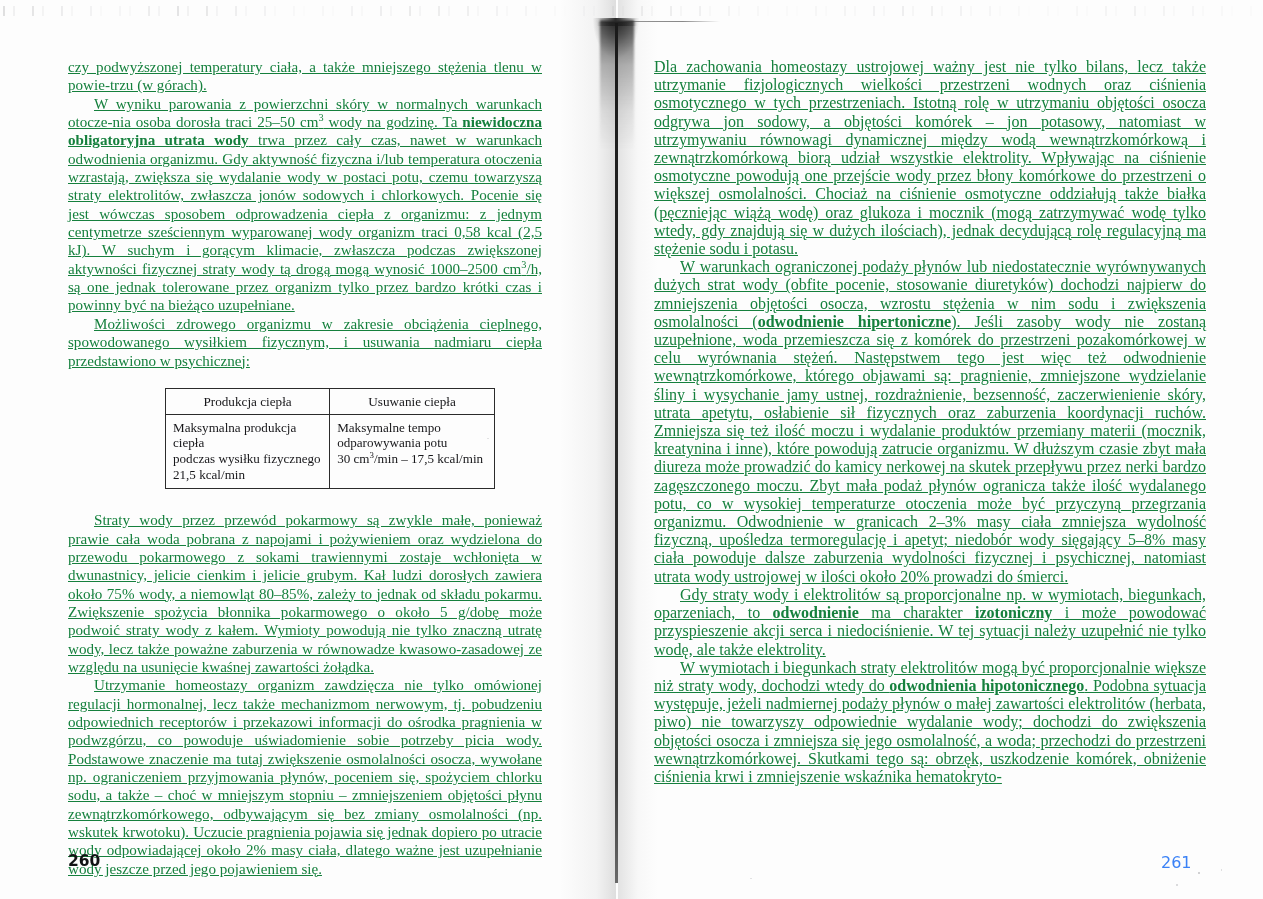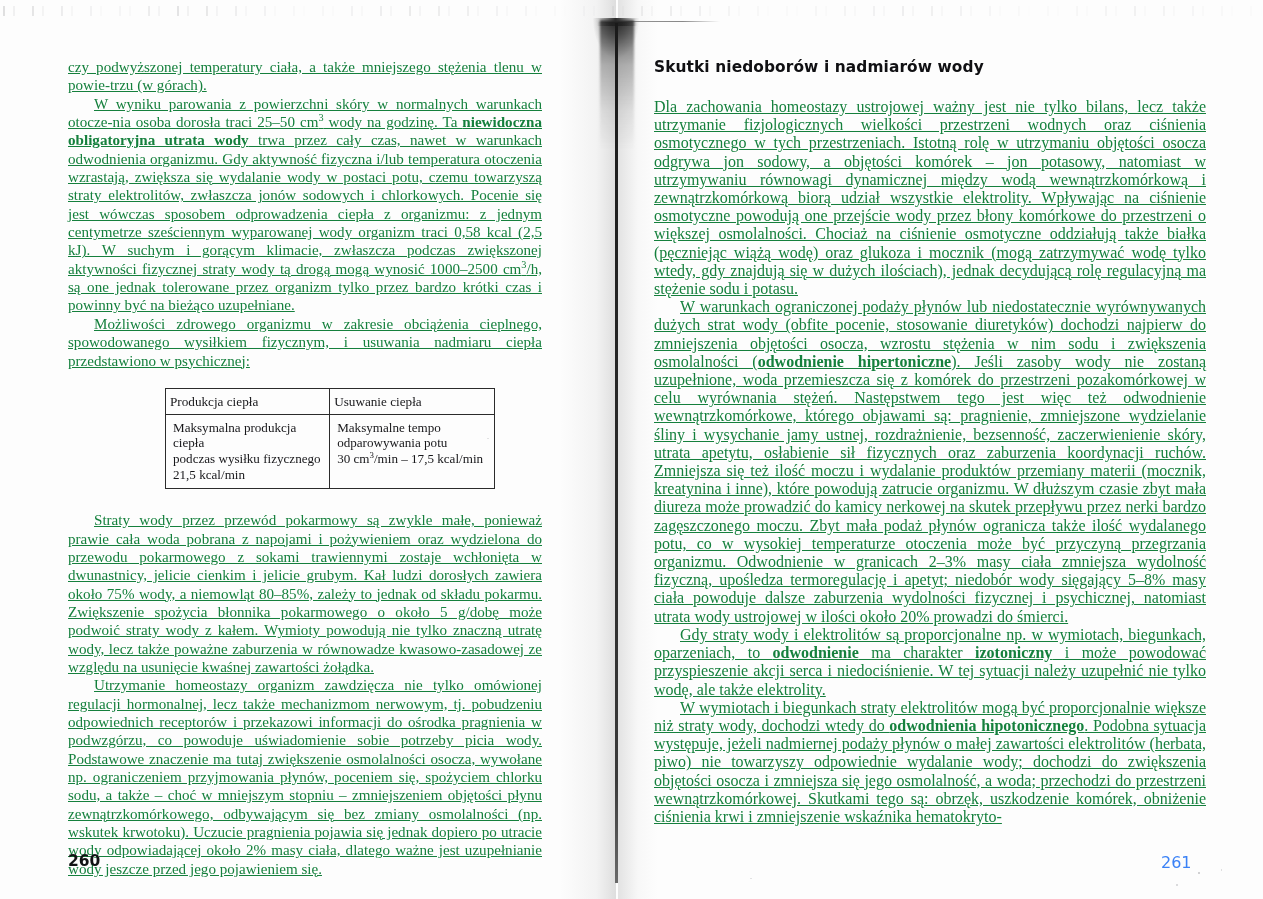--- a/index.html
+++ b/index.html
@@ -149,21 +149,21 @@
   .heat-table th,
   .heat-table td {
     border: 1px solid #2b2b2b;
     color: #17171a;
     vertical-align: top;
   }
   .heat-table th {
     font-weight: normal;
     font-size: 13.2px;
     line-height: 15px;
-    text-align: left;
+    text-align: center;
     padding: 5px 4px 5px 4px;
   }
   .heat-table td {
     font-size: 13.1px;
     line-height: 15.6px;
     text-align: left;
     padding: 5px 5px 6px 7px;
   }
   .heat-table td.c1 { width: 166px; }
   .heat-table td.c2 { width: 164px; }
@@ -226,21 +226,20 @@
     <div class="gap-after-table"></div>
 
     <p class="body">Straty wody przez przewód pokarmowy są zwykle małe, ponieważ prawie cała woda pobrana z napojami i pożywieniem oraz wydzielona do przewodu pokarmowego z sokami trawiennymi zostaje wchłonięta w dwunastnicy, jelicie cienkim i jelicie grubym. Kał ludzi dorosłych zawiera około 75% wody, a niemowląt 80–85%, zależy to jednak od składu pokarmu. Zwiększenie spożycia błonnika pokarmowego o około 5 g/dobę może podwoić straty wody z kałem. Wymioty powodują nie tylko znaczną utratę wody, lecz także poważne zaburzenia w równowadze kwasowo-zasadowej ze względu na usunięcie kwaśnej zawartości żołądka.</p>
     <p class="body">Utrzymanie homeostazy organizm zawdzięcza nie tylko omówionej regulacji hormonalnej, lecz także mechanizmom nerwowym, tj. pobudzeniu odpowiednich receptorów i przekazowi informacji do ośrodka pragnienia w podwzgórzu, co powoduje uświadomienie sobie potrzeby picia wody. Podstawowe znaczenie ma tutaj zwiększenie osmolalności osocza, wywołane np. ograniczeniem przyjmowania płynów, poceniem się, spożyciem chlorku sodu, a także – choć w mniejszym stopniu – zmniejszeniem objętości płynu zewnątrzkomórkowego, odbywającym się bez zmiany osmolalności (np. wskutek krwotoku). Uczucie pragnienia pojawia się jednak dopiero po utracie wody odpowiadającej około 2% masy ciała, dlatego ważne jest uzupełnianie wody jeszcze przed jego pojawieniem się.</p>
   </div>
 
   <div class="folio folio-left">260</div>
 
   <div class="col col-right">
 
-    <h2 class="section-title">Skutki niedoborów i nadmiarów wody</h2>
 
     <p class="body noindent">Dla zachowania homeostazy ustrojowej ważny jest nie tylko bilans, lecz także utrzymanie fizjologicznych wielkości przestrzeni wodnych oraz ciśnienia osmotycznego w tych przestrzeniach. Istotną rolę w utrzymaniu objętości osocza odgrywa jon sodowy, a objętości komórek – jon potasowy, natomiast w utrzymywaniu równowagi dynamicznej między wodą wewnątrzkomórkową i zewnątrzkomórkową biorą udział wszystkie elektrolity. Wpływając na ciśnienie osmotyczne powodują one przejście wody przez błony komórkowe do przestrzeni o większej osmolalności. Chociaż na ciśnienie osmotyczne oddziałują także białka (pęczniejąc wiążą wodę) oraz glukoza i mocznik (mogą zatrzymywać wodę tylko wtedy, gdy znajdują się w dużych ilościach), jednak decydującą rolę regulacyjną ma stężenie sodu i potasu.</p>
     <p class="body">W warunkach ograniczonej podaży płynów lub niedostatecznie wyrównywanych dużych strat wody (obfite pocenie, stosowanie diuretyków) dochodzi najpierw do zmniejszenia objętości osocza, wzrostu stężenia w nim sodu i zwiększenia osmolalności (<b>odwodnienie hipertoniczne</b>). Jeśli zasoby wody nie zostaną uzupełnione, woda przemieszcza się z komórek do przestrzeni pozakomórkowej w celu wyrównania stężeń. Następstwem tego jest więc też odwodnienie wewnątrzkomórkowe, którego objawami są: pragnienie, zmniejszone wydzielanie śliny i wysychanie jamy ustnej, rozdrażnienie, bezsenność, zaczerwienienie skóry, utrata apetytu, osłabienie sił fizycznych oraz zaburzenia koordynacji ruchów. Zmniejsza się też ilość moczu i wydalanie produktów przemiany materii (mocznik, kreatynina i inne), które powodują zatrucie organizmu. W dłuższym czasie zbyt mała diureza może prowadzić do kamicy nerkowej na skutek przepływu przez nerki bardzo zagęszczonego moczu. Zbyt mała podaż płynów ogranicza także ilość wydalanego potu, co w wysokiej temperaturze otoczenia może być przyczyną przegrzania organizmu. Odwodnienie w granicach 2–3% masy ciała zmniejsza wydolność fizyczną, upośledza termoregulację i apetyt; niedobór wody sięgający 5–8% masy ciała powoduje dalsze zaburzenia wydolności fizycznej i psychicznej, natomiast utrata wody ustrojowej w ilości około 20% prowadzi do śmierci.</p>
     <p class="body">Gdy straty wody i elektrolitów są proporcjonalne np. w wymiotach, biegunkach, oparzeniach, to <b>odwodnienie</b> ma charakter <b>izotoniczny</b> i może powodować przyspieszenie akcji serca i niedociśnienie. W tej sytuacji należy uzupełnić nie tylko wodę, ale także elektrolity.</p>
     <p class="body">W wymiotach i biegunkach straty elektrolitów mogą być proporcjonalnie większe niż straty wody, dochodzi wtedy do <b>odwodnienia hipotonicznego</b>. Podobna sytuacja występuje, jeżeli nadmiernej podaży płynów o małej zawartości elektrolitów (herbata, piwo) nie towarzyszy odpowiednie wydalanie wody; dochodzi do zwiększenia objętości osocza i zmniejsza się jego osmolalność, a woda; przechodzi do przestrzeni wewnątrzkomórkowej. Skutkami tego są: obrzęk, uszkodzenie komórek, obniżenie ciśnienia krwi i zmniejszenie wskaźnika hematokryto-</p>
   </div>
 
   <div class="folio folio-right">261</div>
 
   <div class="speck" style="left:1198px; top:872px; width:2px; height:2px;"></div>

